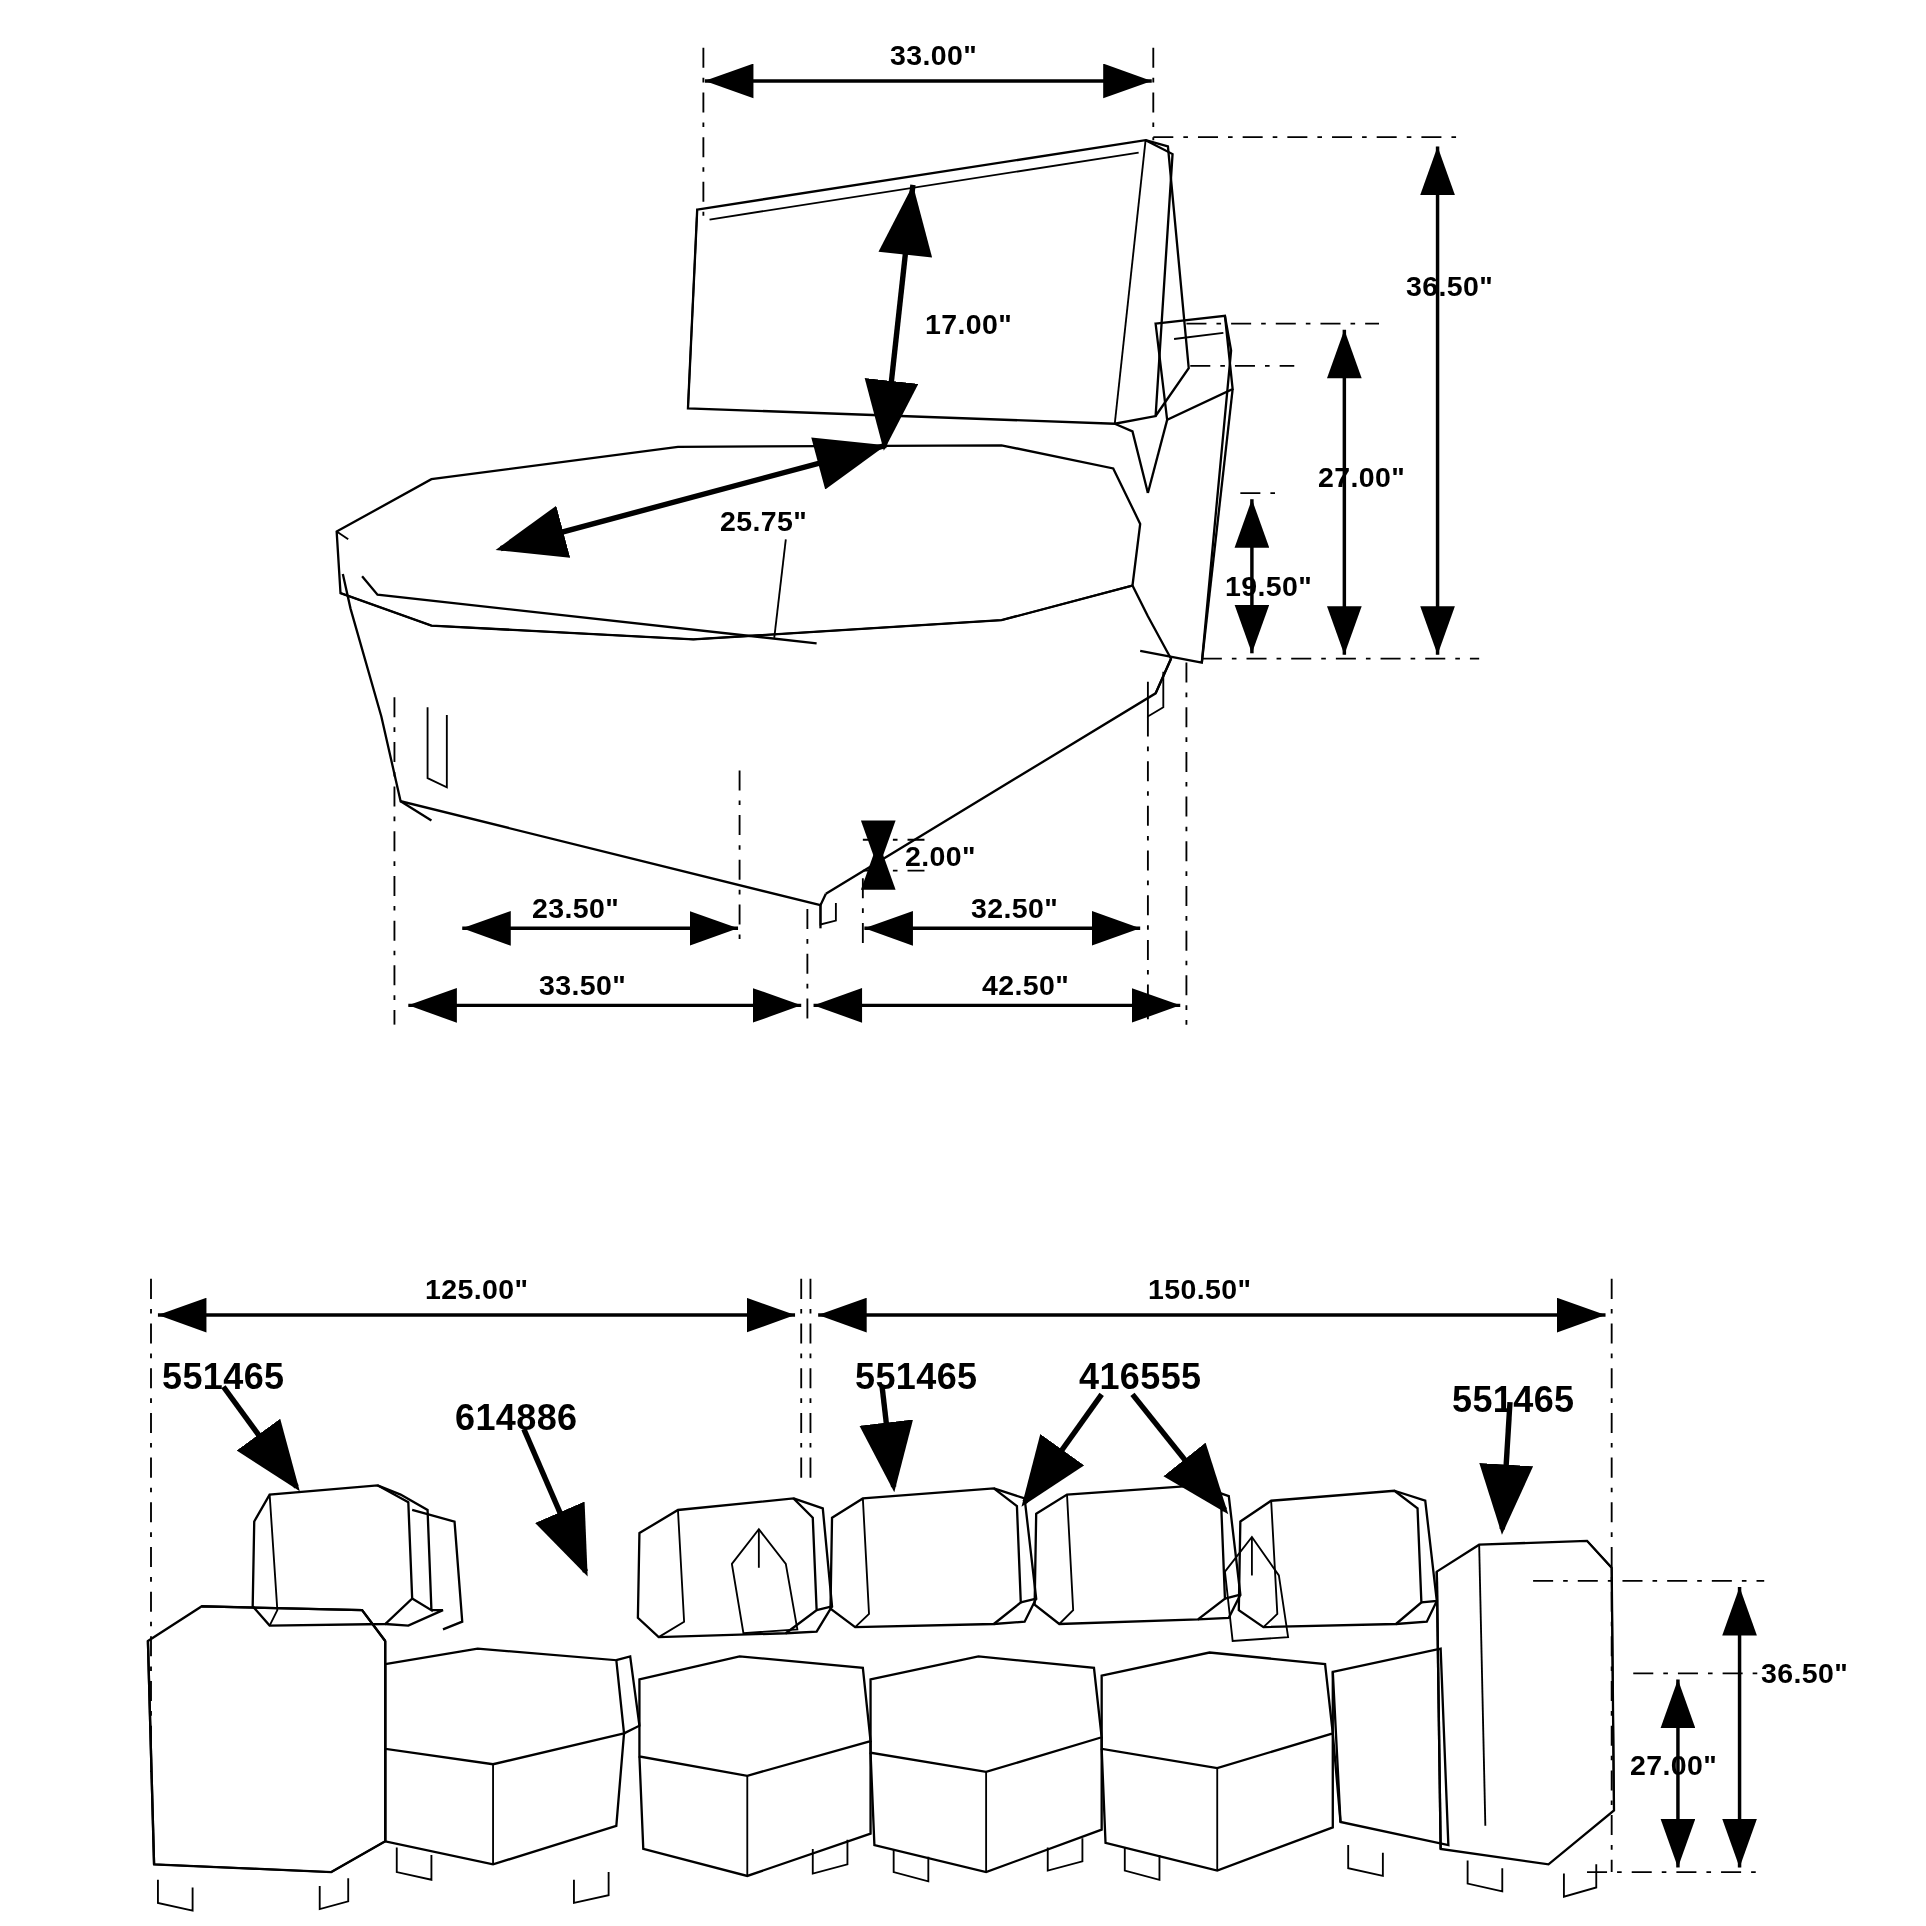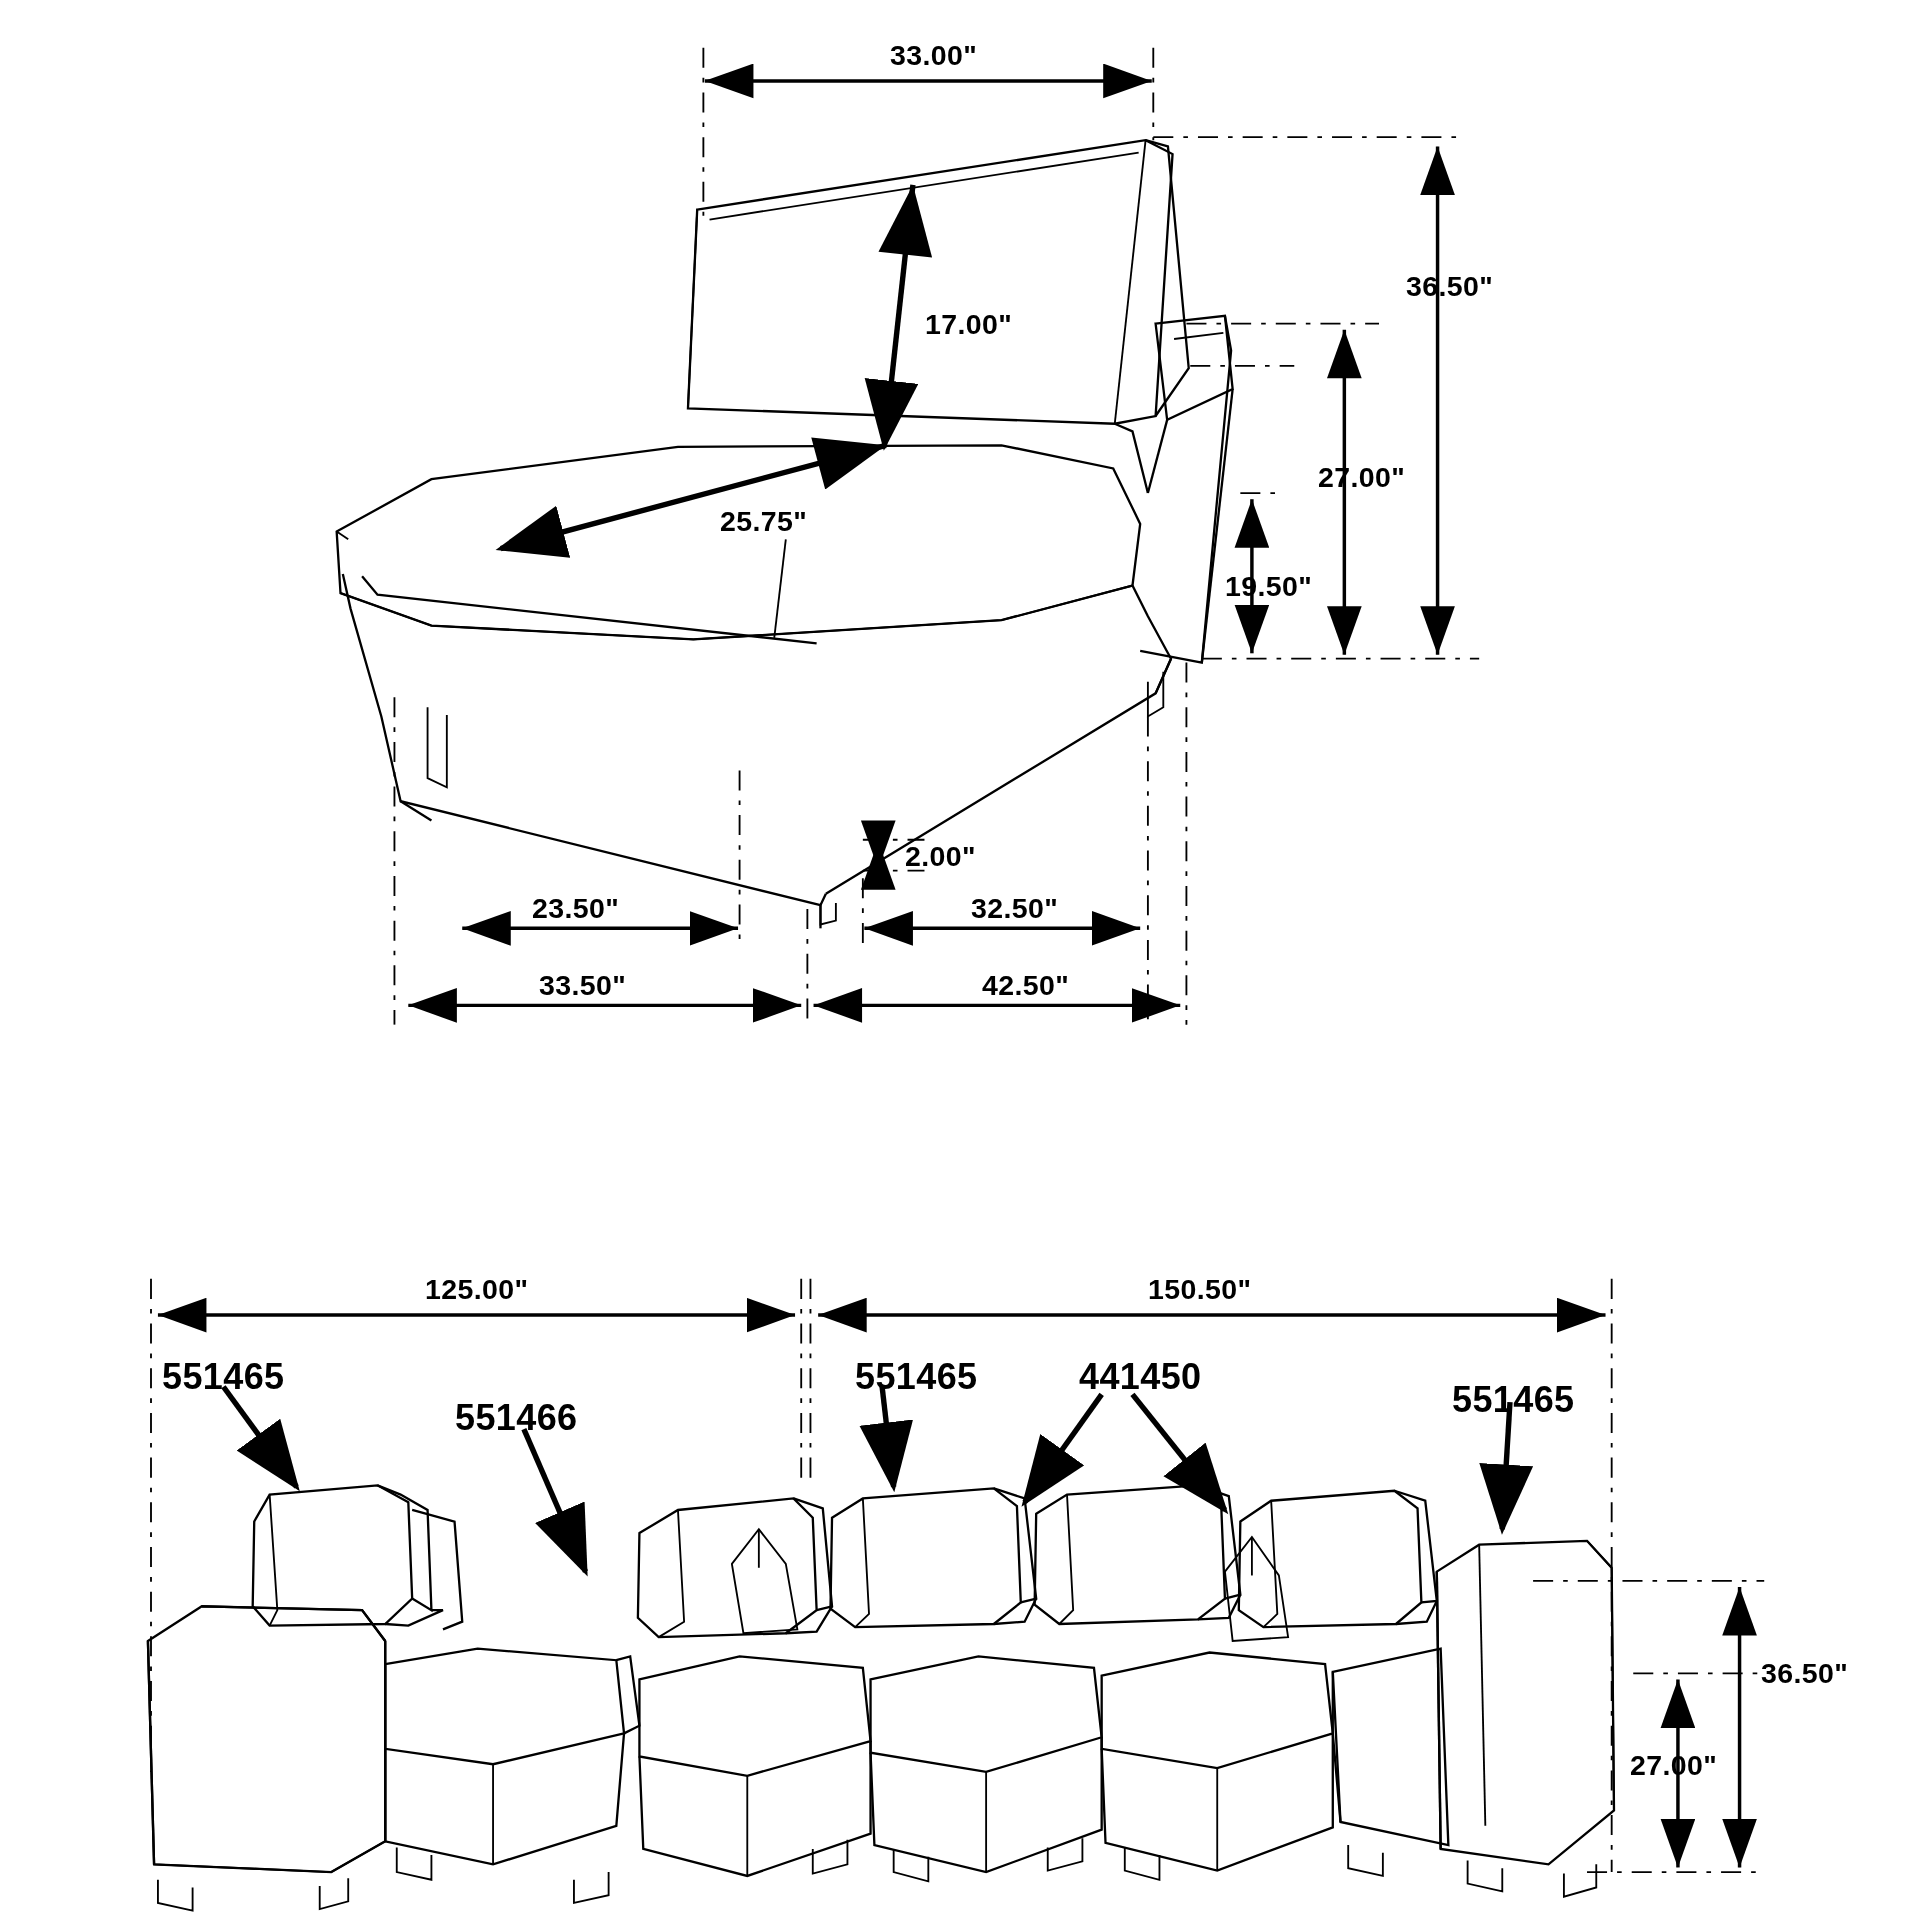--- a/index.html
+++ b/index.html
@@ -212,19 +212,19 @@
 <div class="lbl dim" style="left:971px;top:892px;">32.50"</div>
 <div class="lbl dim" style="left:539px;top:969px;">33.50"</div>
 <div class="lbl dim" style="left:982px;top:969px;">42.50"</div>
 
 <div class="lbl dim" style="left:425px;top:1273px;">125.00"</div>
 <div class="lbl dim" style="left:1148px;top:1273px;">150.50"</div>
 <div class="lbl dim" style="left:1761px;top:1657px;">36.50"</div>
 <div class="lbl dim" style="left:1630px;top:1749px;">27.00"</div>
 
 <div class="lbl code" style="left:162px;top:1356px;">551465</div>
-<div class="lbl code" style="left:455px;top:1397px;">551466</div>
+<div class="lbl code" style="left:455px;top:1397px;">614886</div>
 <div class="lbl code" style="left:855px;top:1356px;">551465</div>
-<div class="lbl code" style="left:1079px;top:1356px;">441450</div>
+<div class="lbl code" style="left:1079px;top:1356px;">416555</div>
 <div class="lbl code" style="left:1452px;top:1379px;">551465</div>
 
 </div>
 
 
 </body></html>

